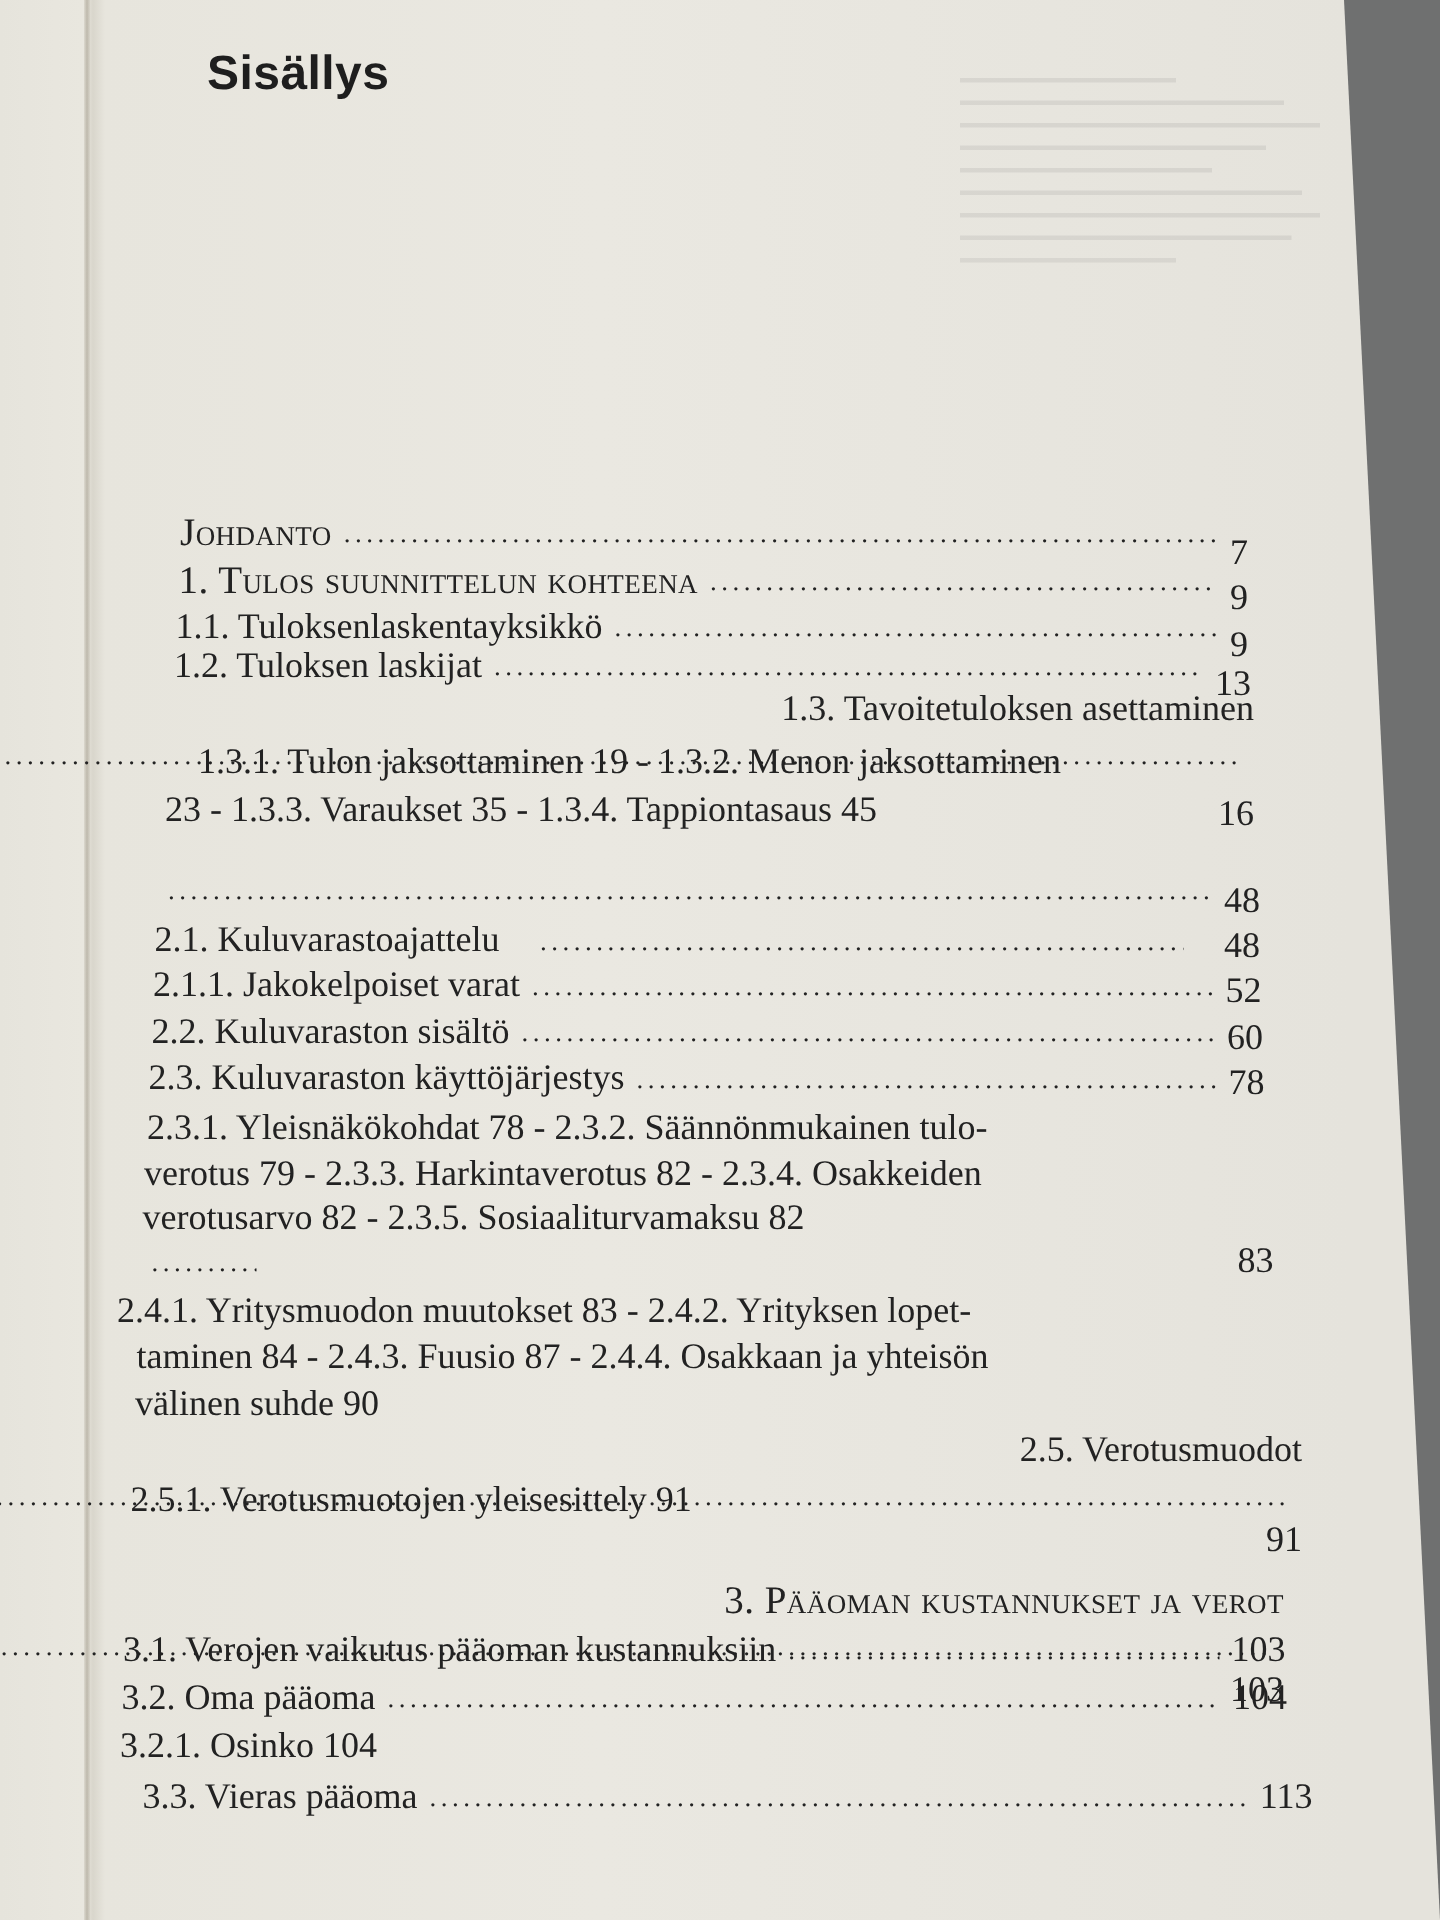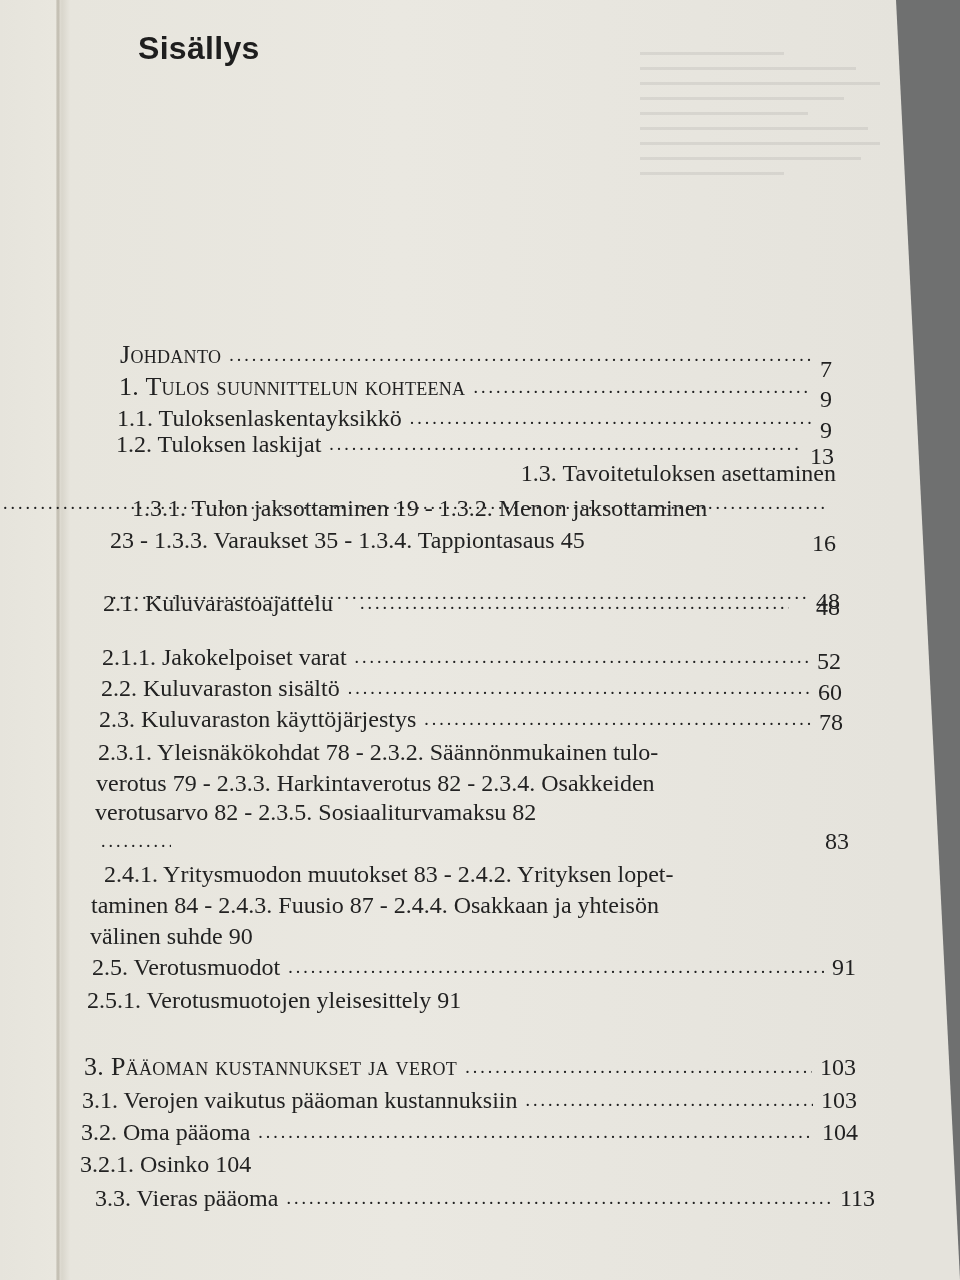--- a/index.html
+++ b/index.html
@@ -91,21 +91,21 @@
       <span class="dots"></span>
       <span class="page-no" style="transform:translateY(10px)">16</span>
     </div>
     <div class="sub" style="left:96px; top:492px;margin-left:36px;">1.3.1. Tulon jaksottaminen 19 - 1.3.2. Menon jaksottaminen</div>
     <div class="sub" style="left:110px; top:524px;">23 - 1.3.3. Varaukset 35 - 1.3.4. Tappiontasaus 45</div>
 
     <div class="row chapter" style="left:104px; top:578px; width:736px;">
       <span class="dots"></span>
       <span class="page-no" style="transform:translateY(8px)">48</span>
     </div>
-    <div class="row" style="left:103px; top:588px; width:737px;gap:19px;">
+    <div class="row" style="left:103px; top:612px; width:737px;gap:19px;">
       <span class="label">2.1. Kuluvarastoajattelu</span>
       <span class="dots"></span>
       <span class="page-no" style="transform:translateY(4px)">48</span>
     </div>
     <div class="row" style="left:102px; top:642px; width:739px;">
       <span class="label">2.1.1. Jakokelpoiset varat</span>
       <span class="dots"></span>
       <span class="page-no" style="transform:translateY(4px)">52</span>
     </div>
     <div class="row" style="left:101px; top:673px; width:741px;">
@@ -118,31 +118,31 @@
       <span class="dots"></span>
       <span class="page-no" style="transform:translateY(3px)">78</span>
     </div>
     <div class="sub" style="left:98px; top:736px;">2.3.1. Yleisnäkökohdat 78 - 2.3.2. Säännönmukainen tulo-</div>
     <div class="sub" style="left:96px; top:767px;">verotus 79 - 2.3.3. Harkintaverotus 82 - 2.3.4. Osakkeiden</div>
     <div class="sub" style="left:95px; top:796px;">verotusarvo 82 - 2.3.5. Sosiaaliturvamaksu 82</div>
     <div class="row" style="left:93px; top:826px; width:756px;">
       <span class="dots" style="flex:0 0 70px"></span>
       <span class="page-no" style="margin-left:auto">83</span>
     </div>
-    <div class="sub" style="left:104px; top:858px;">2.4.1. Yritysmuodon muutokset 83 - 2.4.2. Yrityksen lopet-</div>
+    <div class="sub" style="left:78px; top:858px;">2.4.1. Yritysmuodon muutokset 83 - 2.4.2. Yrityksen lopet-</div>
     <div class="sub" style="left:91px; top:889px;">taminen 84 - 2.4.3. Fuusio 87 - 2.4.4. Osakkaan ja yhteisön</div>
     <div class="sub" style="left:90px; top:920px;">välinen suhde 90</div>
-    <div class="row" style="left:92px; top:952px; width:764px;">
+    <div class="row" style="left:104px; top:952px; width:764px;flex-direction:column;">
       <span class="label">2.5. Verotusmuodot</span>
       <span class="dots"></span>
       <span class="page-no">91</span>
     </div>
     <div class="sub" style="left:87px; top:984px;">2.5.1. Verotusmuotojen yleisesittely 91</div>
 
-    <div class="row chapter" style="left:84px; top:1052px; width:772px;">
+    <div class="row chapter" style="left:84px; top:1052px; width:772px;flex-direction:column;">
       <span class="label">3. Pääoman kustannukset ja verot</span>
       <span class="dots"></span>
       <span class="page-no">103</span>
     </div>
     <div class="row" style="left:82px; top:1085px; width:775px;">
       <span class="label">3.1. Verojen vaikutus pääoman kustannuksiin</span>
       <span class="dots"></span>
       <span class="page-no">103</span>
     </div>
     <div class="row" style="left:81px; top:1117px; width:777px;">

